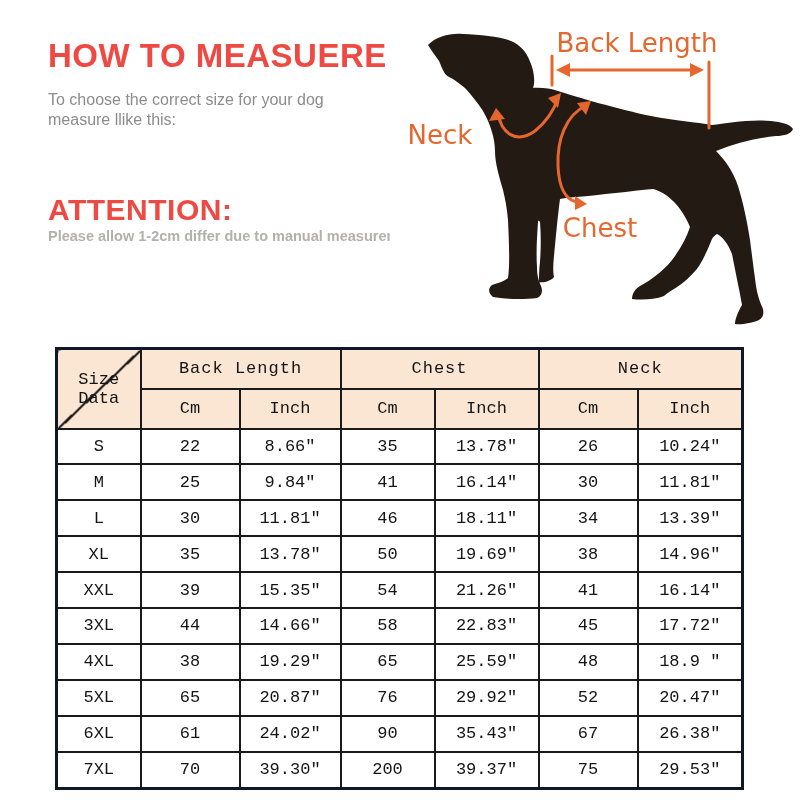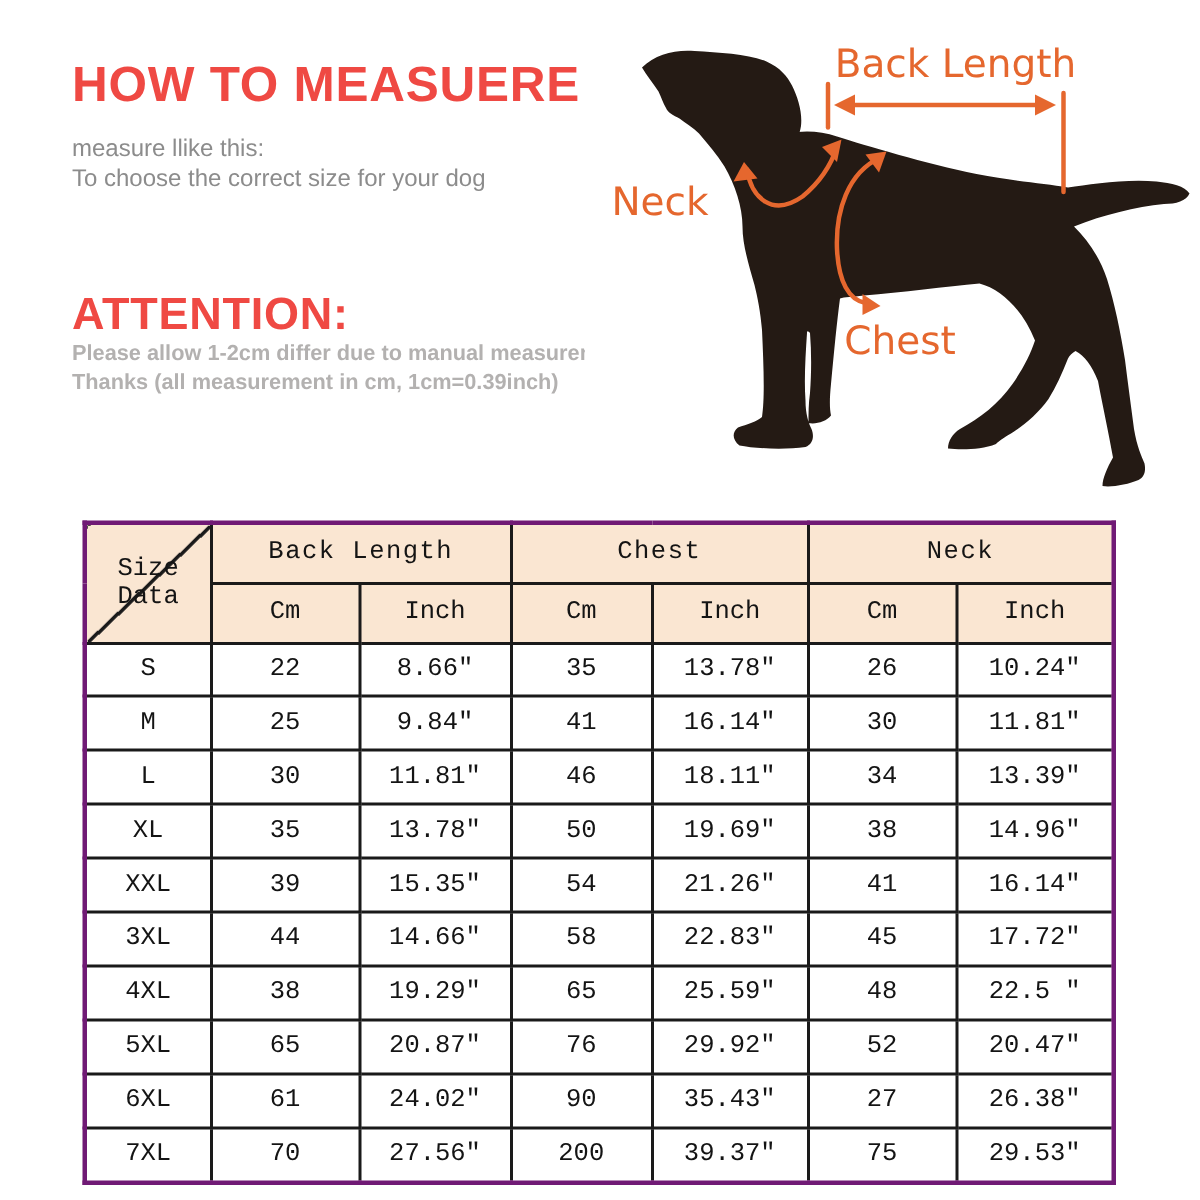--- a/index.html
+++ b/index.html
@@ -17,47 +17,46 @@
   .illustration svg{position:absolute;left:0;top:0;}
   .diagram-label{position:absolute;color:#E5672E;font-family:"DejaVu Sans",sans-serif;font-size:26px;text-align:center;white-space:nowrap;}
   .lbl-backlength{left:556px;top:28px;width:162px;}
   .lbl-neck{left:404px;top:120px;width:72px;}
   .lbl-chest{left:556px;top:213px;width:88px;}
 
   
   .table-wrap{position:absolute;left:55px;top:347px;}
   table.size{border-collapse:collapse;table-layout:fixed;width:686px;height:443px;
              font-family:"Liberation Mono",monospace;color:#141414;}
-  table.size{border:3px solid #701a75;}
+  table.size{border:3px solid #0f172a;}
   table.size th,table.size td{border:2px solid #1a1a1a;text-align:center;vertical-align:middle;
              font-weight:normal;font-size:17px;padding:0;}
   .hdr{background:#FAE6D2;}
   .corner{background-color:#FAE6D2;font-size:15px;
     background-image:linear-gradient(to bottom right,
       transparent calc(50% - 1.2px), #1a1a1a calc(50% - 1.2px),
       #1a1a1a calc(50% + 1.2px), transparent calc(50% + 1.2px));}
   .grp{letter-spacing:1px;}
 </style>
 </head>
 <body>
 
 <div class="canvas">
 
   <div class="title">HOW TO MEASUERE</div>
 
   <div class="intro">
+    <div>To choose the correct size for your dog</div>
     <div>measure llike this:</div>
-    <div>To choose the correct size for your dog</div>
   </div>
 
   <div class="attn-title">ATTENTION:</div>
 
   <div class="attn-body">
     <div>Please allow 1-2cm differ due to manual measureme</div>
-    <div>Thanks (all measurement in cm, 1cm=0.39inch)</div>
   </div>
 
   <div class="illustration">
     <svg width="405" height="335" viewBox="0 0 405 335">
 
       <path fill="#241A14" d="
         M 33 37
         C 42 28 55 25 68 26
         C 85 27 104 28 116 33
         C 125 37 130 43 133 49
@@ -218,44 +217,44 @@
           <td>45</td>
           <td>17.72″</td>
         </tr>
         <tr>
           <td>4XL</td>
           <td>38</td>
           <td>19.29″</td>
           <td>65</td>
           <td>25.59″</td>
           <td>48</td>
-          <td>22.5 ″</td>
+          <td>18.9 ″</td>
         </tr>
         <tr>
           <td>5XL</td>
           <td>65</td>
           <td>20.87″</td>
           <td>76</td>
           <td>29.92″</td>
           <td>52</td>
           <td>20.47″</td>
         </tr>
         <tr>
           <td>6XL</td>
           <td>61</td>
           <td>24.02″</td>
           <td>90</td>
           <td>35.43″</td>
-          <td>27</td>
+          <td>67</td>
           <td>26.38″</td>
         </tr>
         <tr>
           <td>7XL</td>
           <td>70</td>
-          <td>27.56″</td>
+          <td>39.30″</td>
           <td>200</td>
           <td>39.37″</td>
           <td>75</td>
           <td>29.53″</td>
         </tr>
       </tbody>
     </table>
   </div>
 
 </div>

